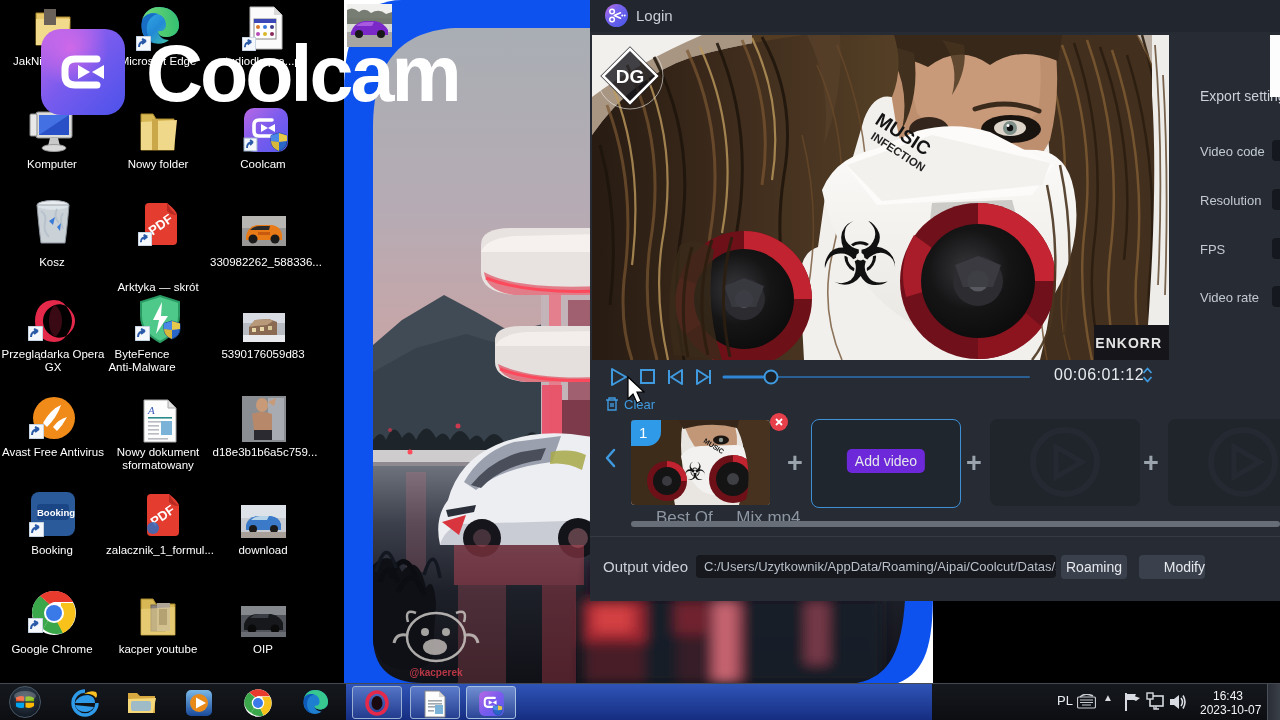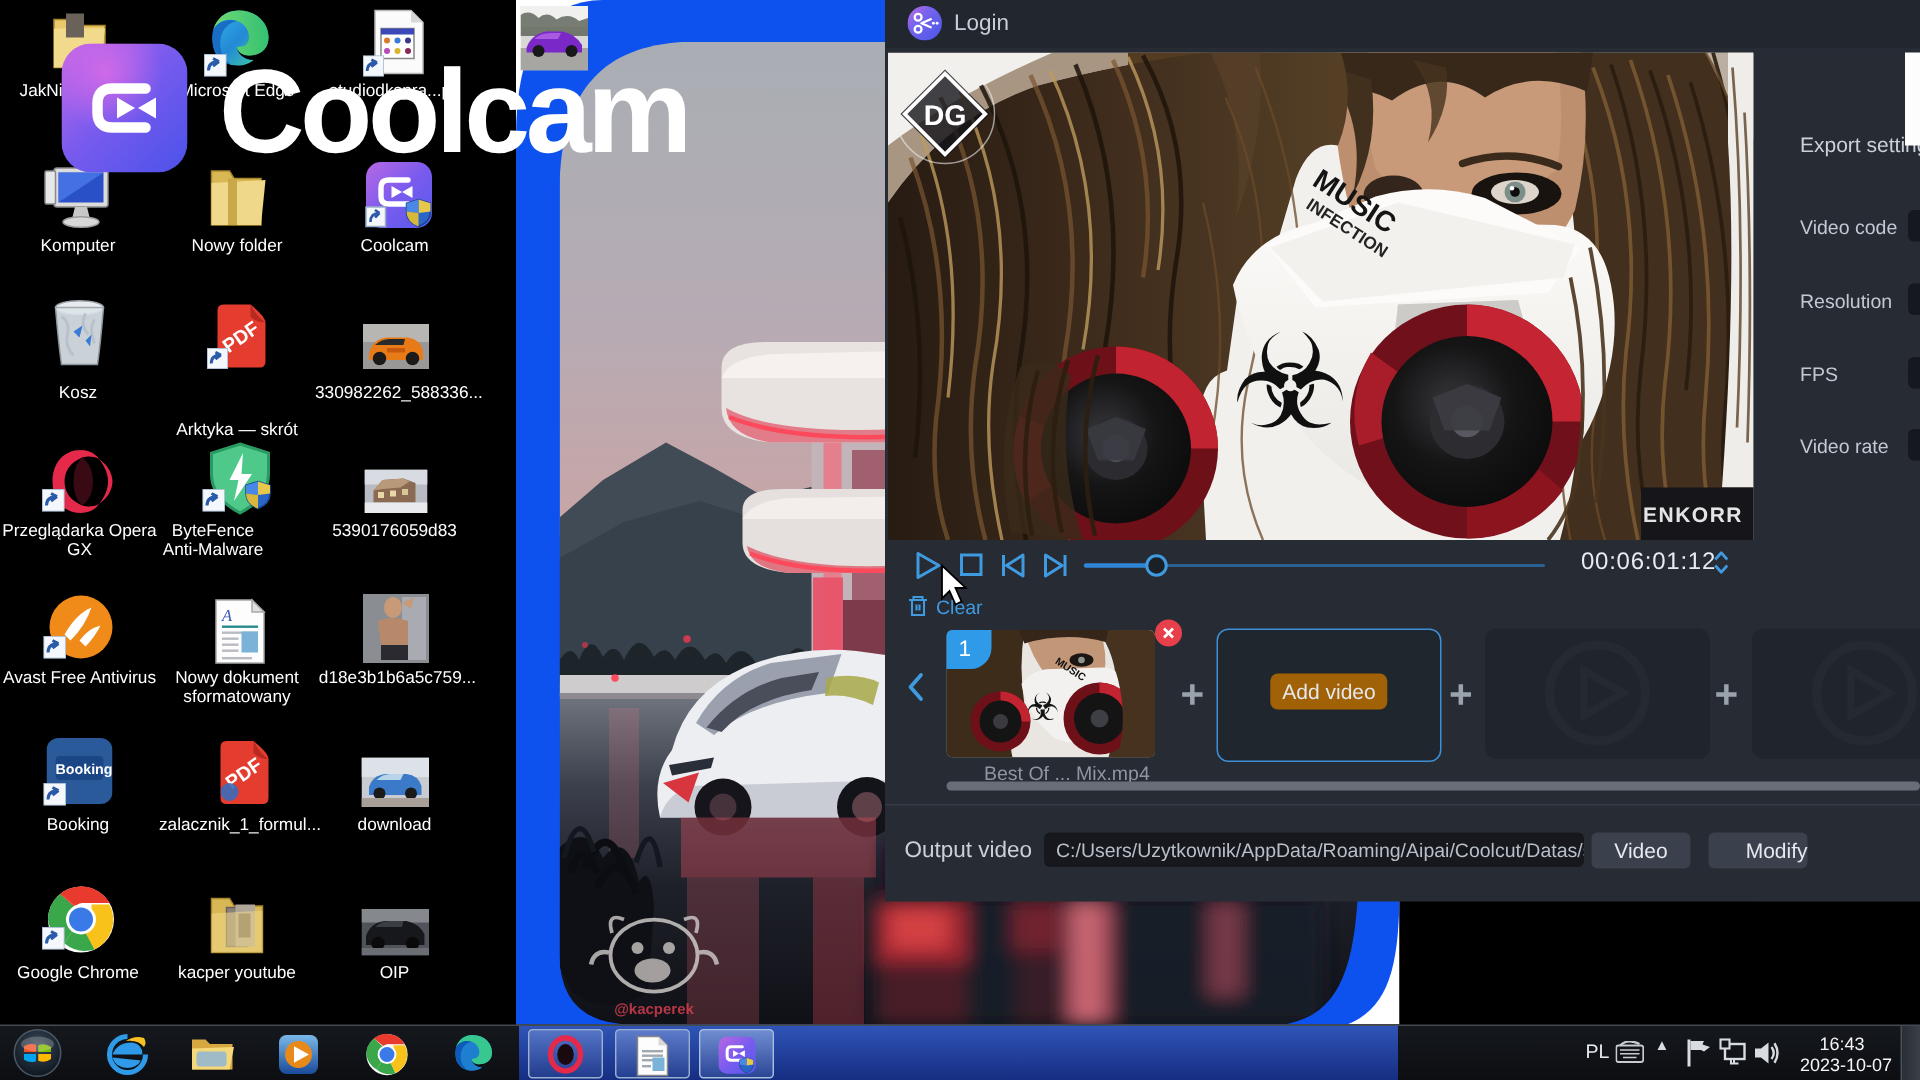--- a/index.html
+++ b/index.html
@@ -634,44 +634,44 @@
     <span style="position:absolute;left:8px;top:4px;">1</span>
   </div>
   <div class="abs" style="left:180px;top:413px;width:18px;height:18px;background:#e8404a;border-radius:50%;">
     <svg width="18" height="18" viewBox="0 0 18 18">
         <path d="M6,6 L12,12 M12,6 L6,12" stroke="#fff" stroke-width="1.8"></path>
       </svg>
   </div>
   <div class="abs" style="left:197px;top:448px;color:#9aa2ac;font-size:27px;font-weight:bold;">+</div>
 
   <div class="abs" style="left:221px;top:419px;width:148px;height:87px;border:1px solid #3d8fd6;border-radius:8px;background:#20262e;">
-    <div class="abs" style="left:50%;top:29px;transform:translateX(-50%);background:#a16207;border-radius:5px;padding:4px 8px;color:#e4e8ec;font-size:14px;white-space:nowrap;">Add video</div>
+    <div class="abs" style="left:50%;top:29px;transform:translateX(-50%);background:#6d28d9;border-radius:5px;padding:4px 8px;color:#e4e8ec;font-size:14px;white-space:nowrap;">Add video</div>
   </div>
   <div class="abs" style="left:376px;top:448px;color:#9aa2ac;font-size:27px;font-weight:bold;">+</div>
   <div class="abs" style="left:400px;top:419px;width:150px;height:87px;border-radius:8px;background:#20252c;">
     <svg width="150" height="87" viewBox="0 0 150 87">
         <circle cx="75" cy="43" r="32" fill="none" stroke="#252a32" stroke-width="6"></circle>
         <path d="M66,28 L92,43 L66,58 Z" fill="none" stroke="#252a32" stroke-width="5"></path>
       </svg>
   </div>
   <div class="abs" style="left:553px;top:448px;color:#9aa2ac;font-size:27px;font-weight:bold;">+</div>
   <div class="abs" style="left:578px;top:419px;width:112px;height:87px;border-radius:8px 0 0 8px;background:#20252c;">
     <svg width="112" height="87" viewBox="0 0 112 87">
         <circle cx="75" cy="43" r="32" fill="none" stroke="#252a32" stroke-width="6"></circle>
         <path d="M66,28 L92,43 L66,58 Z" fill="none" stroke="#252a32" stroke-width="5"></path>
       </svg>
   </div>
-  <div class="abs" style="left:66px;top:508px;color:#8d96a1;font-size:13px;">Best Of ... Mix.mp4</div>
+  <div class="abs" style="left:66px;top:508px;color:#8d96a1;font-size:17px;">Best Of ... Mix.mp4</div>
   <div class="abs" style="left:41px;top:521px;width:649px;height:6px;background:#686e78;border-radius:3px;"></div>
 
   <div class="abs" style="left:0;top:536px;width:690px;height:1px;background:#343b45;"></div>
 
   <div class="abs" style="left:13px;top:558px;color:#ccd1d8;font-size:15px;">Output video</div>
   <div class="abs" style="left:106px;top:555px;width:352px;height:23px;background:#16181e;border-radius:4px;color:#b8bfc8;font-size:13px;line-height:23px;padding-left:8px;overflow:hidden;white-space:nowrap;">C:/Users/Uzytkownik/AppData/Roaming/Aipai/Coolcut/Datas/s</div>
-  <div class="abs" style="left:471px;top:555px;width:66px;height:24px;background:#3a414c;border-radius:4px;color:#e6e9ed;font-size:14px;text-align:center;line-height:24px;">Video</div>
+  <div class="abs" style="left:471px;top:555px;width:66px;height:24px;background:#3a414c;border-radius:4px;color:#e6e9ed;font-size:14px;text-align:center;line-height:24px;">Roaming</div>
   <div class="abs" style="left:549px;top:555px;width:66px;height:24px;background:#3a414c;border-radius:4px;color:#e6e9ed;font-size:14px;text-align:right;line-height:24px;">Modify</div>
 </div>
 
 <svg class="abs" style="left:41px;top:29px" width="84" height="86" viewBox="0 0 84 86">
   <defs>
     <linearGradient id="cg" x1="0" y1="0" x2="1" y2="1">
       <stop offset="0" stop-color="#c368e8"></stop>
       <stop offset="0.45" stop-color="#7a5bee"></stop>
       <stop offset="1" stop-color="#4b52ea"></stop>
     </linearGradient>

